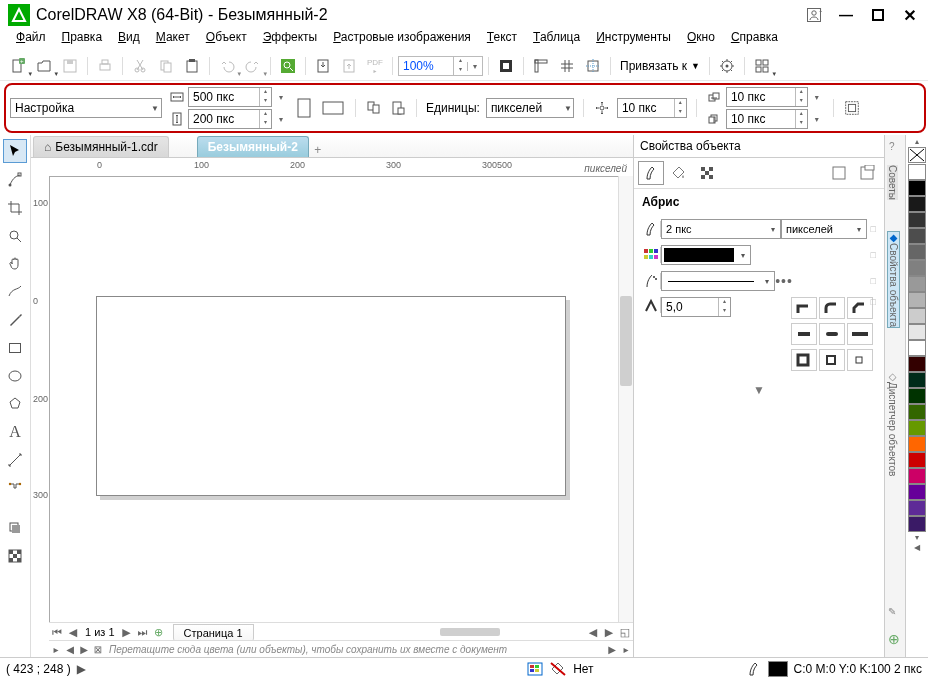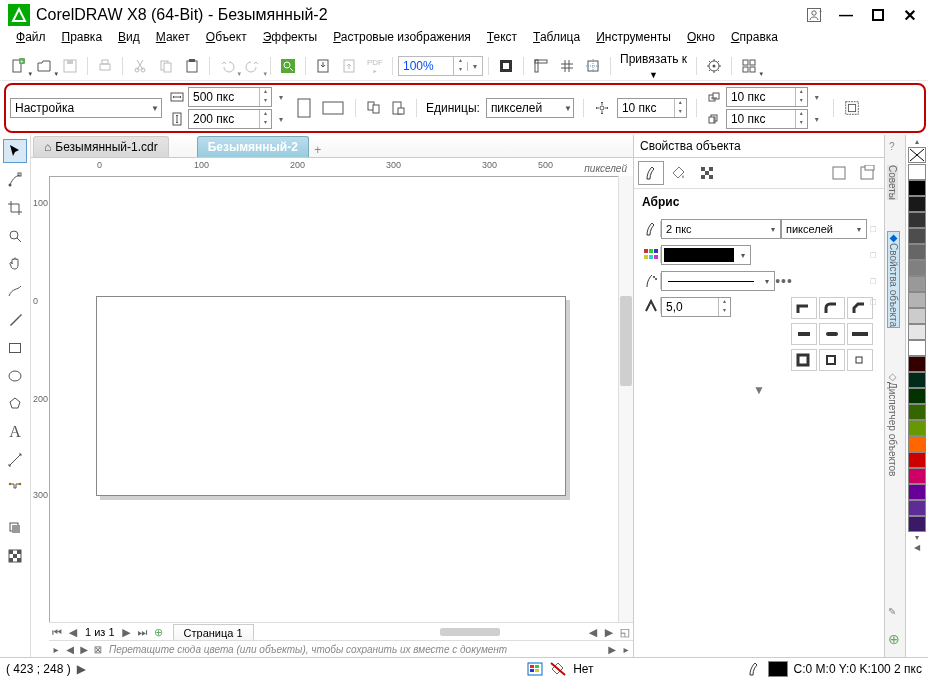--- a/index.html
+++ b/index.html
@@ -16,21 +16,21 @@
 .toolbar{height:28px;display:flex;align-items:center;padding:0 6px;gap:2px;border-bottom:1px solid #e8e8e8;}
 .tbtn{width:24px;height:22px;display:flex;align-items:center;justify-content:center;color:#888;position:relative;}
 .tbtn.dark{color:#444;}
 .tbtn .drop{font-size:7px;position:absolute;right:-2px;bottom:-1px;}
 .sep{width:1px;height:18px;background:#ddd;margin:0 3px;}
 .zoom-box{display:flex;align-items:center;border:1px solid #bbb;height:18px;}
 .zoom-box input{border:0;width:46px;padding:0 4px;font-size:12px;color:#0050ff;outline:none;}
 .zoom-box .sp{width:14px;display:flex;flex-direction:column;}
 .zoom-box .sp div{height:9px;border-left:1px solid #bbb;font-size:6px;text-align:center;line-height:7px;color:#666;}
 .zoom-box .dd{width:14px;border-left:1px solid #bbb;text-align:center;font-size:8px;color:#666;}
-.snap{display:flex;align-items:center;gap:4px;padding:0 4px;flex-direction:column;}
+.snap{display:flex;align-items:center;gap:4px;padding:0 4px;}
 .propbar{height:48px;position:relative;padding:3px 6px;}
 .prop-red{position:absolute;inset:2px 2px 2px 4px;border:2px solid #c00000;border-radius:8px;pointer-events:none;}
 .prop-inner{display:flex;align-items:center;height:100%;gap:6px;padding:0 4px;}
 .lbl{font-size:12px;}
 .combo{border:1px solid #999;height:18px;display:flex;align-items:center;background:#fff;}
 .combo input{border:0;padding:0 4px;font-size:12px;outline:none;background:transparent;}
 .combo .dd{width:14px;text-align:center;font-size:8px;border-left:0;color:#555;}
 .spin{border:1px solid #999;height:18px;display:flex;align-items:center;}
 .spin input{border:0;padding:0 4px;font-size:12px;outline:none;width:48px;}
 .spin .spb{width:12px;display:flex;flex-direction:column;}
@@ -521,21 +521,21 @@
       </div>
 
       <div class="canvaswrap">
         <div class="rcorner"></div>
         <div class="ruler-h">
           <span class="tk" style="left:48px;">0</span>
           <span class="tk" style="left:145px;">100</span>
           <span class="tk" style="left:241px;">200</span>
           <span class="tk" style="left:337px;">300</span>
           <span class="tk" style="left:433px;">300</span>
-          <span class="tk" style="left:489px;">500</span>
+          <span class="tk" style="left:448px;">500</span>
           <span class="units-lbl">пикселей</span>
         </div>
         <div class="ruler-v">
           <span class="tk" style="top:120px;">0</span>
           <span class="tk" style="top:22px;">100</span>
           <span class="tk" style="top:218px;">200</span>
           <span class="tk" style="top:314px;">300</span>
         </div>
         <div class="canvas">
           <div class="page">

